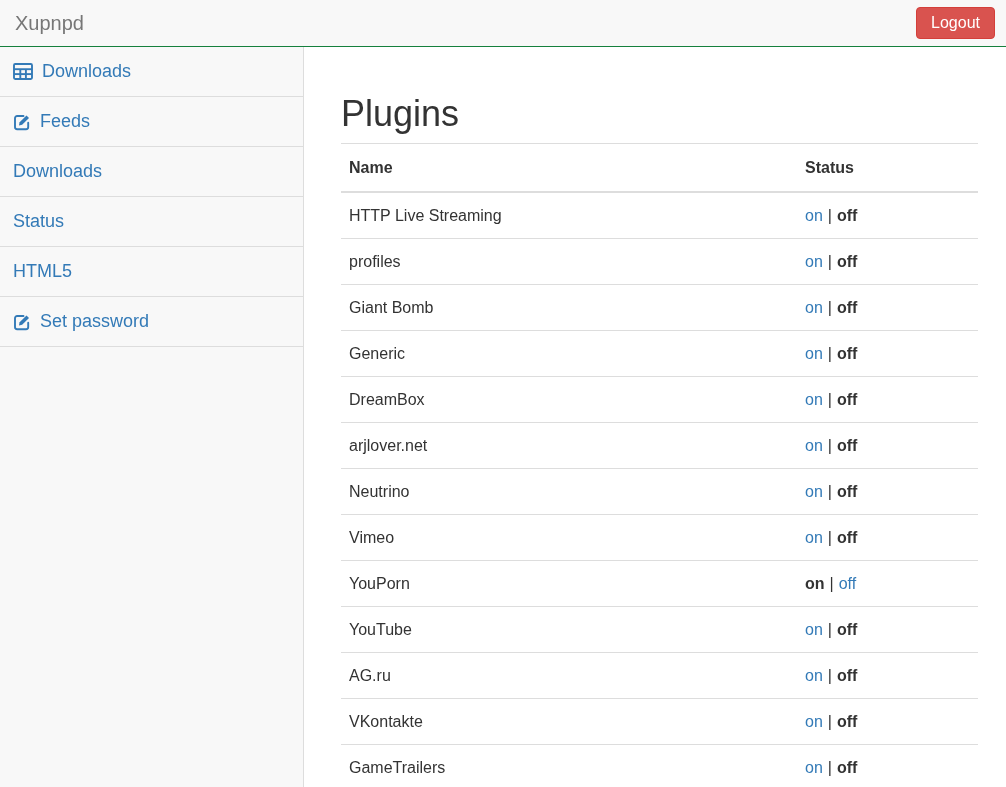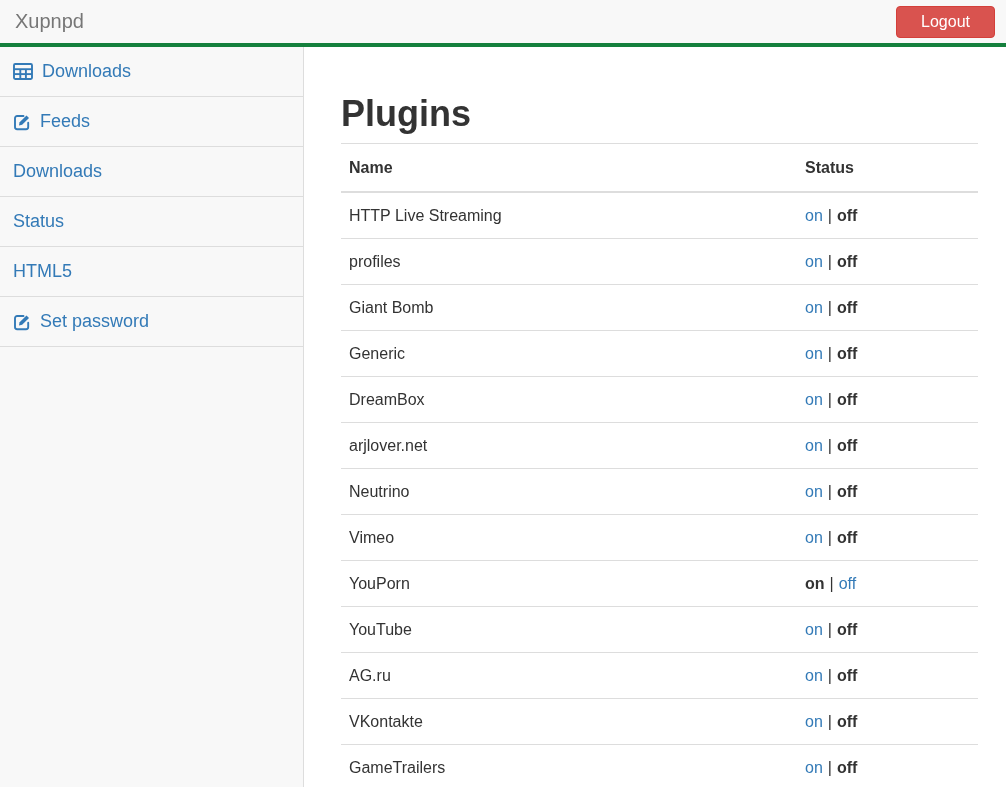--- a/index.html
+++ b/index.html
@@ -7,38 +7,38 @@
   body {
     font-family: "Liberation Sans", "DejaVu Sans", sans-serif;
     color:#333;
     background:#fff;
   }
 
   
   .navbar {
     height:47px;
     background:#f8f8f8;
-    border-bottom:4px solid #15803d;
+    border-bottom:1px solid #15803d;
     display:flex;
     align-items:center;
     justify-content:space-between;
     padding:0 11px 0 15px;
   }
   .brand {
     font-size:20px;
     color:#777;
     line-height:47px;
   }
   .logout-btn {
     background:#d9534f;
     border:1px solid #d43f3a;
     color:#fff;
     font-size:16px;
     font-family:inherit;
-    padding:6px 24px;
+    padding:6px 14px;
     border-radius:4px;
     cursor:pointer;
     text-align:right;
   }
 
   
   .layout { display:flex; height:740px; }
 
   
   .sidebar {
@@ -67,21 +67,21 @@
   .side-item svg { display:block; }
 
   
   .main {
     flex:1;
     background:#fff;
     padding:0 28px 0 37px;
   }
   .page-title {
     font-size:36px;
-    font-weight:bold;
+    font-weight:normal;
     line-height:1.1;
     margin:47px 0 9px 0;
     color:#333;
   }
   table.plugins {
     width:637px;
     border-collapse:collapse;
     border-top:1px solid #ddd;
   }
   table.plugins th {

